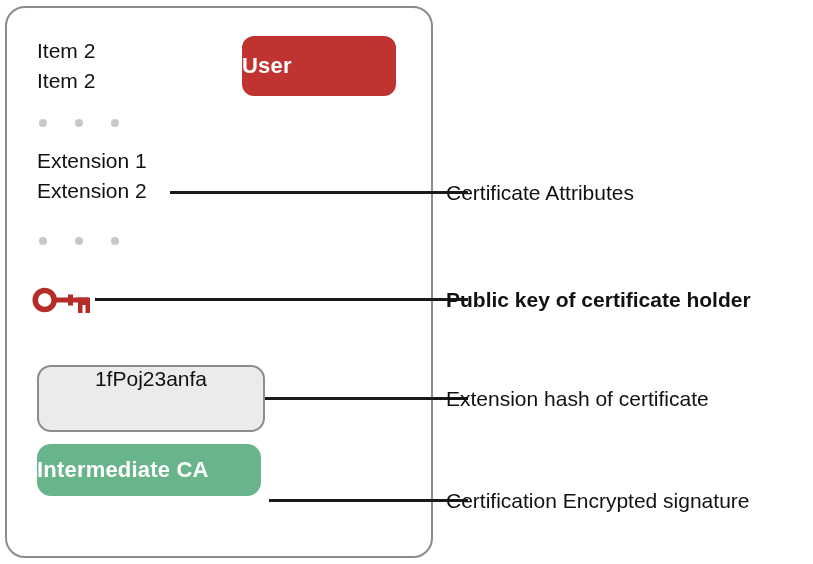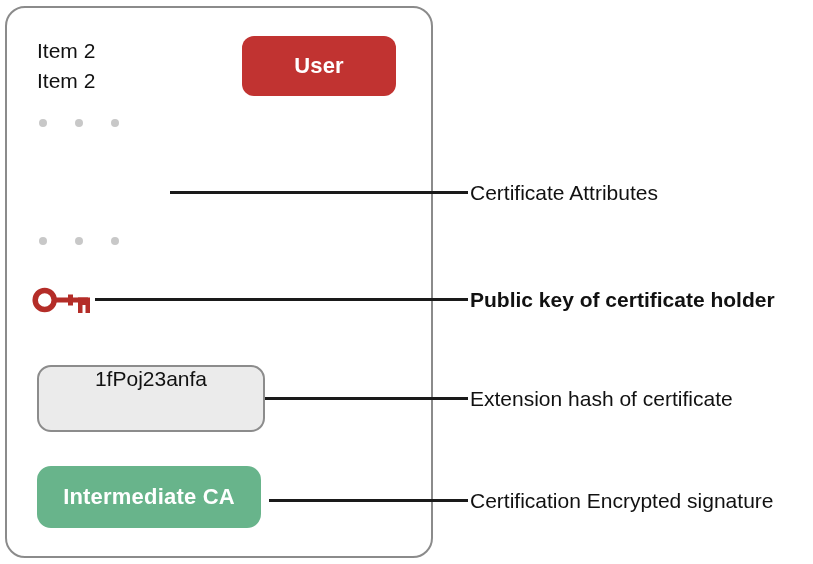--- a/index.html
+++ b/index.html
@@ -10,42 +10,42 @@
   .card{
     position:absolute;left:5px;top:6px;width:424px;height:548px;
     border:2px solid var(--card-border,#8b8b8b);border-radius:20px;background:#fff;
   }
   .items,.extensions{
     position:absolute;font-size:21px;line-height:30px;white-space:pre-line;
   }
   .items{left:37px;top:36px;}
   .extensions{left:37px;top:146px;}
   .badge{
-    position:absolute;display:flex;align-items:center;justify-content:center;
+    position:absolute;display:flex;align-items:center;
     color:#fff;font-weight:bold;font-size:22px;letter-spacing:0.2px;
   }
   .badge.user{left:242px;top:36px;width:154px;height:60px;border-radius:12px;background:var(--red,#c13331);}
-  .badge.issuer{left:37px;top:466px;width:224px;height:62px;border-radius:14px;background:var(--green,#68b48b);}
+  .badge.issuer{left:37px;top:444px;width:224px;height:52px;border-radius:14px;background:var(--green,#68b48b);}
   .hashbox{
     position:absolute;left:37px;top:365px;width:224px;height:63px;border-radius:14px;
     background:var(--box-gray-bg,#ebebeb);border:2px solid var(--box-gray-border,#8c8c8c);
     display:flex;align-items:flex-start;justify-content:center;font-size:21px;
   }
   .dots{position:absolute;display:flex;gap:28px;}
   .dots.row1{left:39px;top:119px;}
   .dots.row2{left:39px;top:237px;}
   .dot{width:8px;height:8px;border-radius:50%;background:var(--dot-gray,#c8c8c8);}
   .keyicon{position:absolute;left:32px;top:284px;width:62px;height:33px;}
   .connector{position:absolute;height:3px;background:var(--line-black,#1a1a1a);z-index:2;}
   .connector.c1{left:170px;top:191px;width:298px;}
   .connector.c2{left:95px;top:298px;width:373px;}
   .connector.c3{left:265px;top:397px;width:203px;}
   .connector.c4{left:269px;top:499px;width:199px;}
   .note{
-    position:absolute;left:470px;height:30px;line-height:30px;font-size:21px;white-space:nowrap;z-index:2;
+    position:absolute;left:446px;height:30px;line-height:30px;font-size:21px;white-space:nowrap;z-index:2;
   }
   .note.n1{top:178px;}
   .note.n2{top:285px;font-weight:bold;}
   .note.n3{top:384px;}
   .note.n4{top:486px;}
 </style>
 </head>
 <body>
 
 <div class="canvas">
@@ -57,20 +57,21 @@
   <div class="badge user">
     <span>User</span>
   </div>
 
   <div class="dots row1">
     <span class="dot"></span>
     <span class="dot"></span>
     <span class="dot"></span>
   </div>
 
+  <div class="extensions"><div>Extension 1</div><div>Extension 2</div></div>
 
   <div class="dots row2">
     <span class="dot"></span>
     <span class="dot"></span>
     <span class="dot"></span>
   </div>
 
   <svg class="keyicon" viewBox="0 0 62 33" xmlns="http://www.w3.org/2000/svg">
     <circle cx="12.7" cy="16" r="9.5" fill="none" stroke="#b42d28" stroke-width="5.5"></circle>
     <rect x="21" y="13.5" width="35" height="5" fill="#b42d28"></rect>

